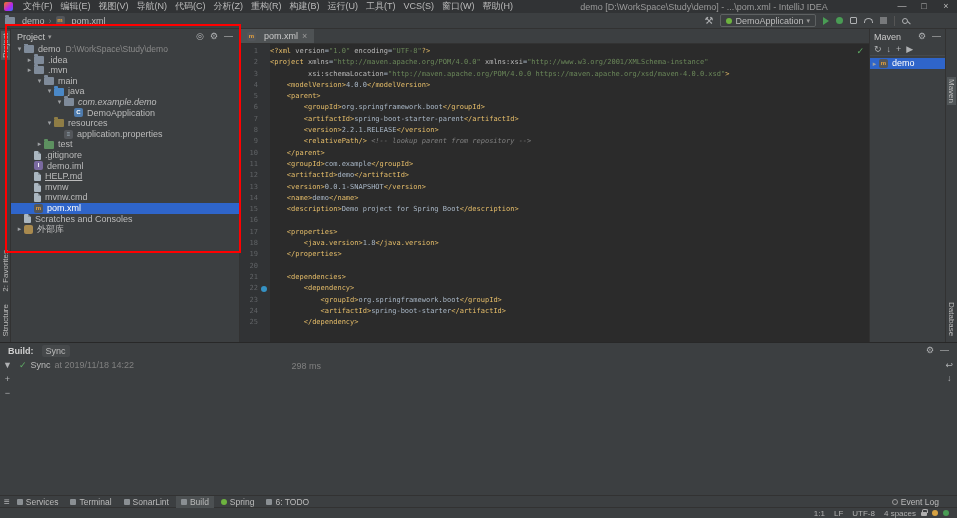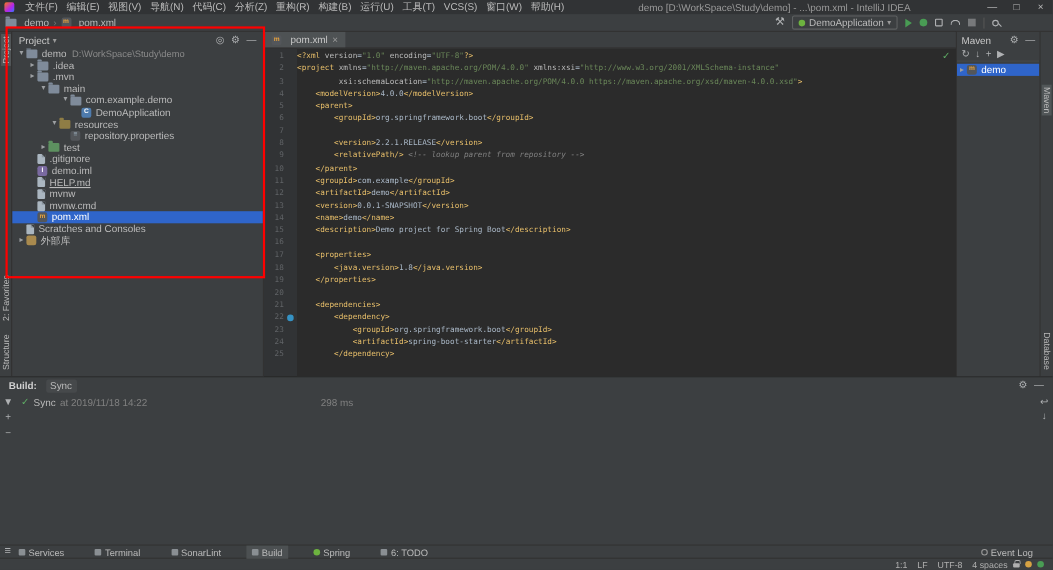--- a/index.html
+++ b/index.html
@@ -229,39 +229,44 @@
         <div class="tree-row" style="padding-left: 14px;">
           <span class="arrow">▸</span>
           <span class="ti ti-folder ti-folder"></span>
           <span class="tree-label">.mvn</span>
         </div>
         <div class="tree-row" style="padding-left: 24px;">
           <span class="arrow">▾</span>
           <span class="ti ti-folder ti-folder"></span>
           <span class="tree-label">main</span>
         </div>
-        <div class="tree-row" style="padding-left: 44px;">
+        <div class="tree-row" style="padding-left: 34px;">
+          <span class="arrow">▾</span>
+          <span class="ti ti-folder ti-folder-src"></span>
+          <span class="tree-label">java</span>
+        </div>
+        <div class="tree-row" style="padding-left: 44px; font-style: italic;">
           <span class="arrow">▾</span>
           <span class="ti ti-folder ti-package"></span>
           <span class="tree-label">com.example.demo</span>
         </div>
         <div class="tree-row" style="padding-left: 54px;">
           <span class="arrow"></span>
           <span class="ti ti-box ti-class">C</span>
           <span class="tree-label">DemoApplication</span>
         </div>
         <div class="tree-row" style="padding-left: 34px;">
           <span class="arrow">▾</span>
           <span class="ti ti-folder ti-folder-res"></span>
           <span class="tree-label">resources</span>
         </div>
         <div class="tree-row" style="padding-left: 44px;">
           <span class="arrow"></span>
           <span class="ti ti-box ti-props">≡</span>
-          <span class="tree-label">repository.properties</span>
+          <span class="tree-label">application.properties</span>
         </div>
         <div class="tree-row" style="padding-left: 24px;">
           <span class="arrow">▸</span>
           <span class="ti ti-folder ti-folder-test"></span>
           <span class="tree-label">test</span>
         </div>
         <div class="tree-row" style="padding-left: 14px;">
           <span class="arrow"></span>
           <span class="ti ti-file"></span>
           <span class="tree-label">.gitignore</span>
@@ -313,21 +318,21 @@
         </div>
       </div>
     <div class="ok-badge">✓</div>
     <div class="code-area" id="code-lines">
         <div class="code-line"><span class="ln">1</span><span class="gut"></span><span class="codetxt"><span class="tk-g">&lt;?xml </span><span class="tk-a">version</span><span class="tk-p">=</span><span class="tk-s">"1.0"</span><span class="tk-p"> </span><span class="tk-a">encoding</span><span class="tk-p">=</span><span class="tk-s">"UTF-8"</span><span class="tk-g">?&gt;</span></span></div>
         <div class="code-line"><span class="ln">2</span><span class="gut"></span><span class="codetxt"><span class="tk-g">&lt;project </span><span class="tk-a">xmlns</span><span class="tk-p">=</span><span class="tk-s">"http://maven.apache.org/POM/4.0.0"</span><span class="tk-p"> </span><span class="tk-a">xmlns:xsi</span><span class="tk-p">=</span><span class="tk-s">"http://www.w3.org/2001/XMLSchema-instance"</span></span></div>
         <div class="code-line"><span class="ln">3</span><span class="gut"></span><span class="codetxt"><span class="tk-p">         </span><span class="tk-a">xsi:schemaLocation</span><span class="tk-p">=</span><span class="tk-s">"http://maven.apache.org/POM/4.0.0 https://maven.apache.org/xsd/maven-4.0.0.xsd"</span><span class="tk-g">&gt;</span></span></div>
         <div class="code-line"><span class="ln">4</span><span class="gut"></span><span class="codetxt"><span class="tk-p">    </span><span class="tk-g">&lt;modelVersion&gt;</span><span class="tk-t">4.0.0</span><span class="tk-g">&lt;/modelVersion&gt;</span></span></div>
         <div class="code-line"><span class="ln">5</span><span class="gut"></span><span class="codetxt"><span class="tk-p">    </span><span class="tk-g">&lt;parent&gt;</span></span></div>
         <div class="code-line"><span class="ln">6</span><span class="gut"></span><span class="codetxt"><span class="tk-p">        </span><span class="tk-g">&lt;groupId&gt;</span><span class="tk-t">org.springframework.boot</span><span class="tk-g">&lt;/groupId&gt;</span></span></div>
-        <div class="code-line"><span class="ln">7</span><span class="gut"></span></div>
+        <div class="code-line"><span class="ln">7</span><span class="gut"></span><span class="codetxt"><span class="tk-p">        </span><span class="tk-g">&lt;artifactId&gt;</span><span class="tk-t">spring-boot-starter-parent</span><span class="tk-g">&lt;/artifactId&gt;</span></span></div>
         <div class="code-line"><span class="ln">8</span><span class="gut"></span><span class="codetxt"><span class="tk-p">        </span><span class="tk-g">&lt;version&gt;</span><span class="tk-t">2.2.1.RELEASE</span><span class="tk-g">&lt;/version&gt;</span></span></div>
         <div class="code-line"><span class="ln">9</span><span class="gut"></span><span class="codetxt"><span class="tk-p">        </span><span class="tk-g">&lt;relativePath/&gt;</span><span class="tk-p"> </span><span class="tk-c">&lt;!-- lookup parent from repository --&gt;</span></span></div>
         <div class="code-line"><span class="ln">10</span><span class="gut"></span><span class="codetxt"><span class="tk-p">    </span><span class="tk-g">&lt;/parent&gt;</span></span></div>
         <div class="code-line"><span class="ln">11</span><span class="gut"></span><span class="codetxt"><span class="tk-p">    </span><span class="tk-g">&lt;groupId&gt;</span><span class="tk-t">com.example</span><span class="tk-g">&lt;/groupId&gt;</span></span></div>
         <div class="code-line"><span class="ln">12</span><span class="gut"></span><span class="codetxt"><span class="tk-p">    </span><span class="tk-g">&lt;artifactId&gt;</span><span class="tk-t">demo</span><span class="tk-g">&lt;/artifactId&gt;</span></span></div>
         <div class="code-line"><span class="ln">13</span><span class="gut"></span><span class="codetxt"><span class="tk-p">    </span><span class="tk-g">&lt;version&gt;</span><span class="tk-t">0.0.1-SNAPSHOT</span><span class="tk-g">&lt;/version&gt;</span></span></div>
         <div class="code-line"><span class="ln">14</span><span class="gut"></span><span class="codetxt"><span class="tk-p">    </span><span class="tk-g">&lt;name&gt;</span><span class="tk-t">demo</span><span class="tk-g">&lt;/name&gt;</span></span></div>
         <div class="code-line"><span class="ln">15</span><span class="gut"></span><span class="codetxt"><span class="tk-p">    </span><span class="tk-g">&lt;description&gt;</span><span class="tk-t">Demo project for Spring Boot</span><span class="tk-g">&lt;/description&gt;</span></span></div>
         <div class="code-line"><span class="ln">16</span><span class="gut"></span><span class="codetxt"></span></div>
         <div class="code-line"><span class="ln">17</span><span class="gut"></span><span class="codetxt"><span class="tk-p">    </span><span class="tk-g">&lt;properties&gt;</span></span></div>
@@ -400,21 +405,21 @@
       <div class="build-mini" id="build-mini-icons">
           <span class="glyph sm">↩</span>
           <span class="glyph sm">↓</span>
         </div>
     </div>
   </div>
 </div>
 
 <div class="toolbtns">
   <span class="glyph">≡</span>
-  <span id="bottom-buttons" style="display:flex;gap:18px;align-items:center;">
+  <span id="bottom-buttons" style="display:flex;gap:2px;align-items:center;">
       <div class="tbtn">
         <span class="tb-ic"></span>
         <span>Services</span>
       </div>
       <div class="tbtn">
         <span class="tb-ic"></span>
         <span>Terminal</span>
       </div>
       <div class="tbtn">
         <span class="tb-ic"></span>

